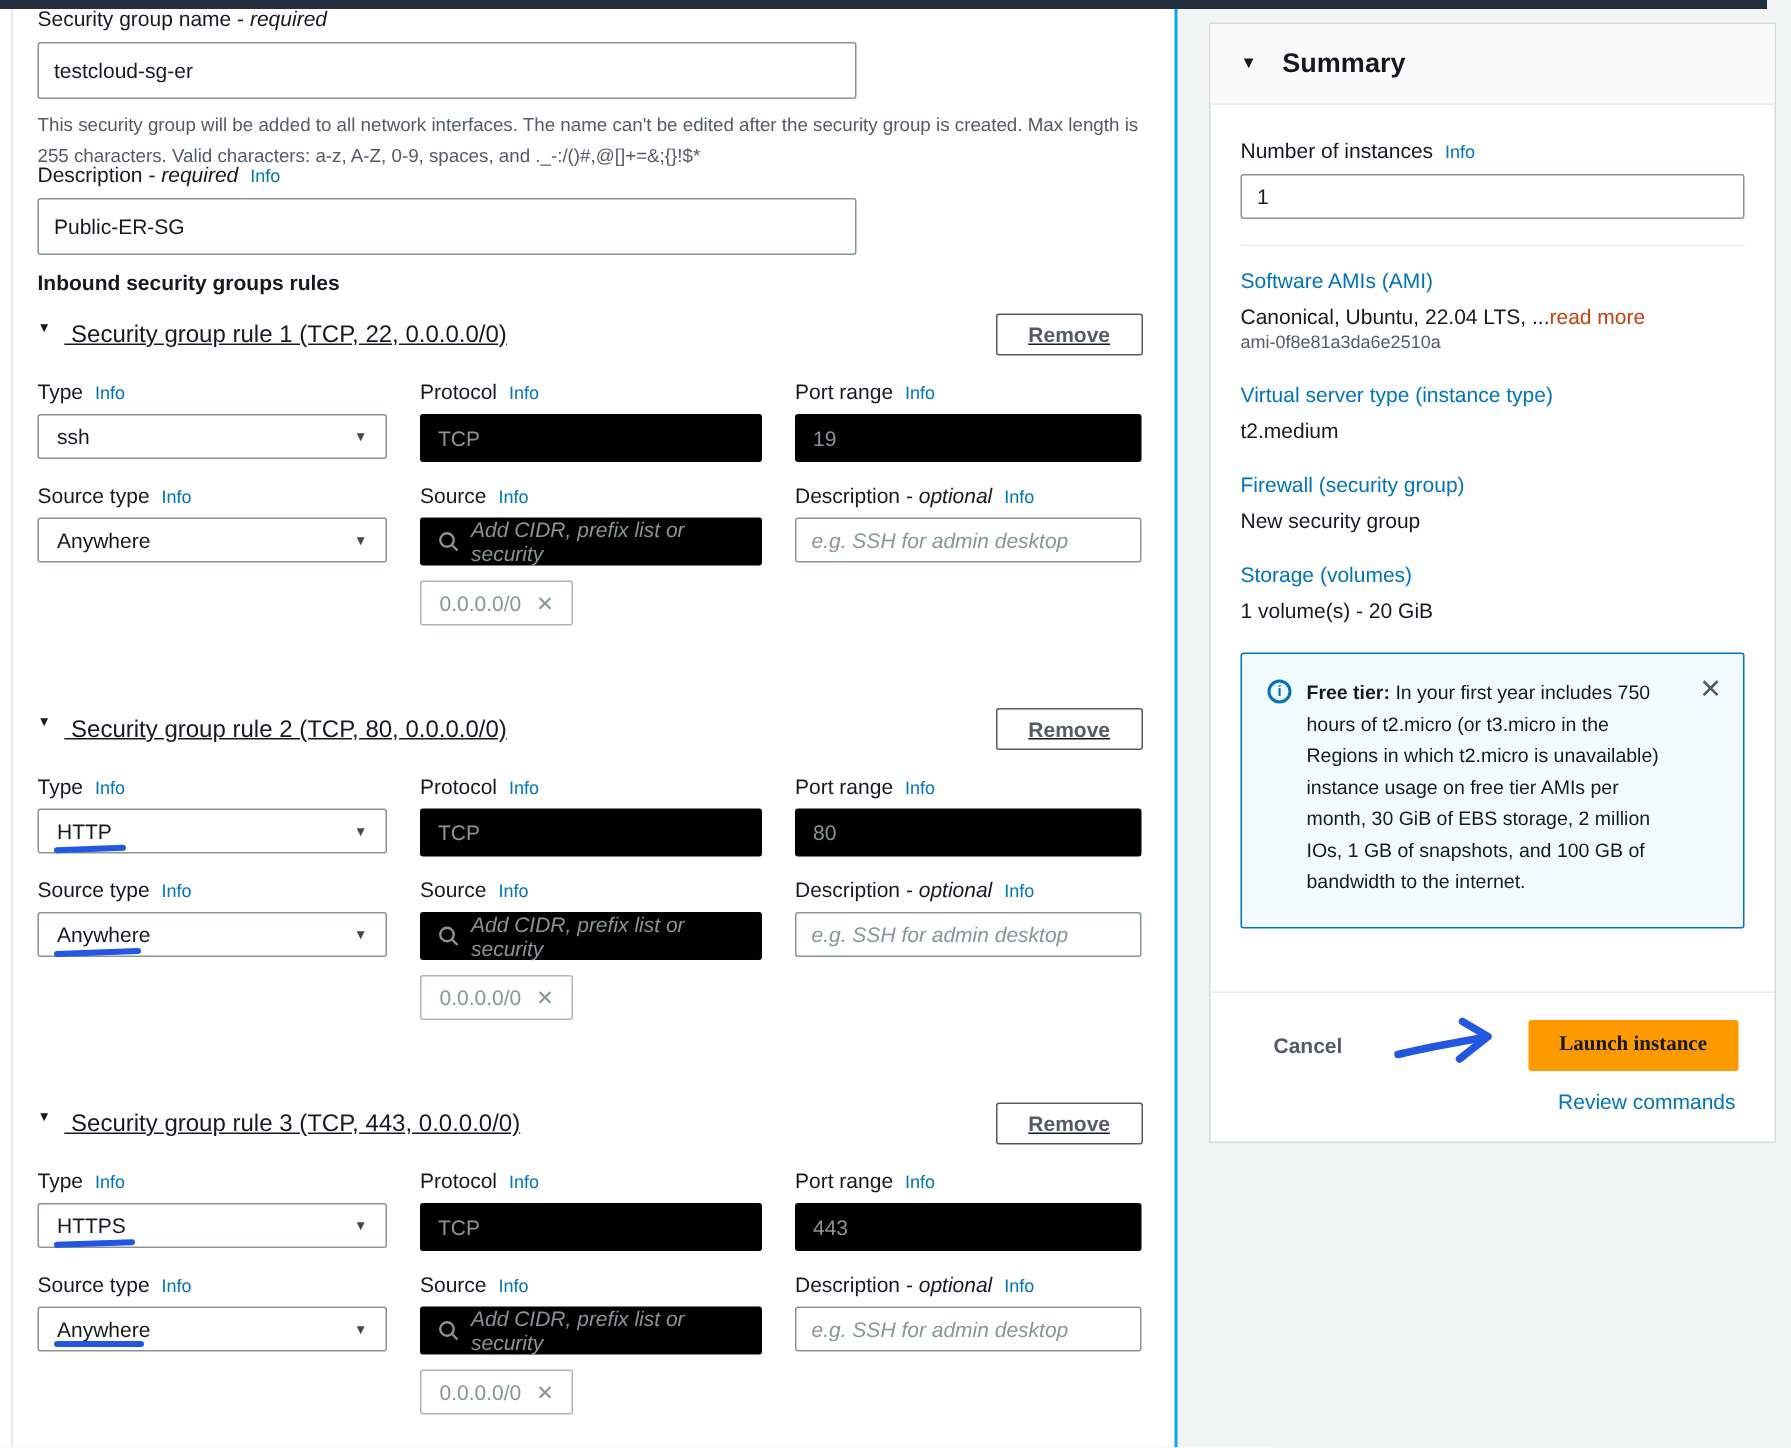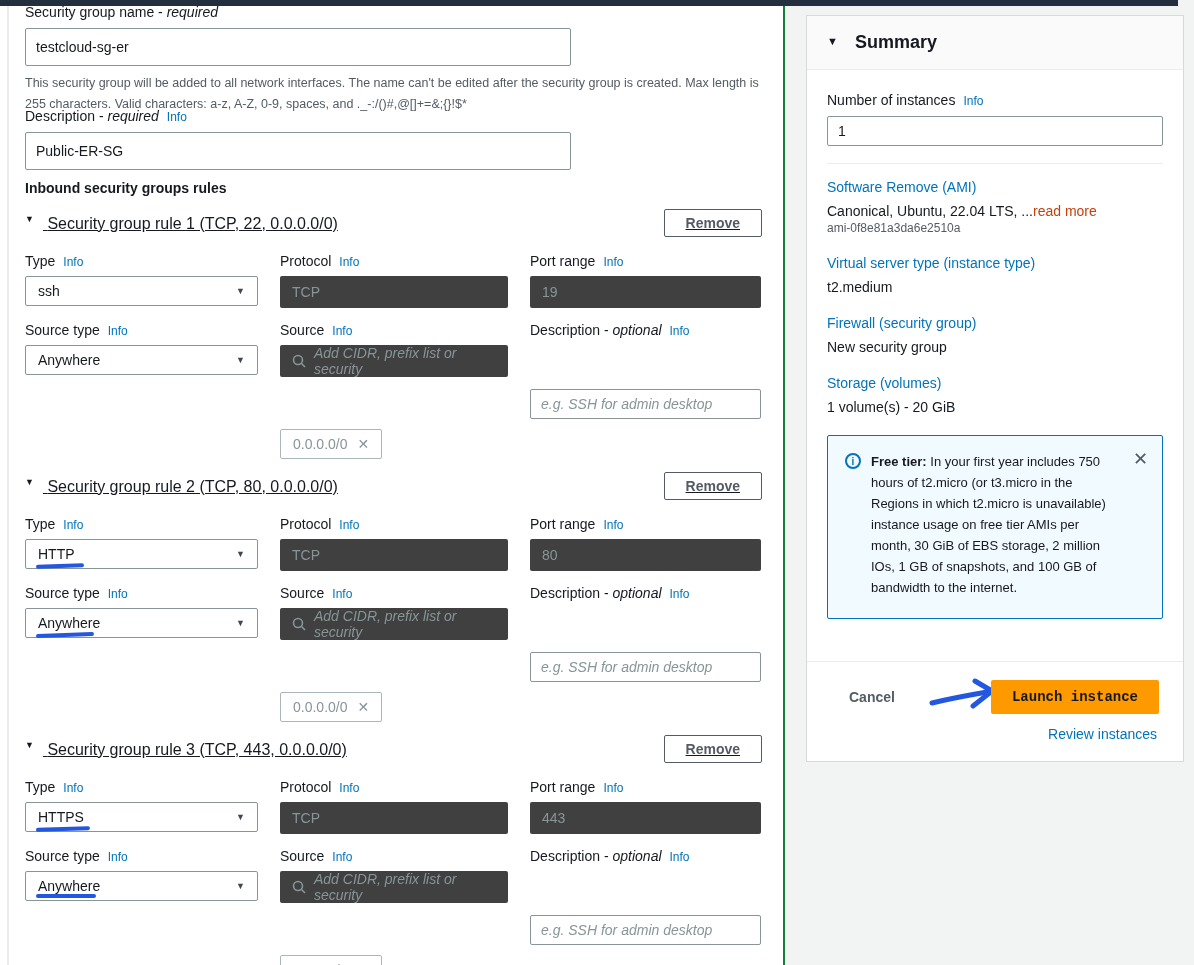--- a/index.html
+++ b/index.html
@@ -9,21 +9,21 @@
     font-family: "Liberation Sans", sans-serif;
     color: #16191f;
     background: #f2f3f3;
     overflow: hidden;
   }
   .topbar { position: absolute; top: 0; left: 0; width: 1178px; height: 6px; background: #232f3e; z-index: 9; }
 
   
   .left-col {
     position: absolute; left: 0; top: 0; width: 785px; height: 965px;
-    background: #fff; border-right: 2px solid #15803d;
+    background: #fff; border-right: 2px solid #0ea5e9;
   }
   .left-col .edge-line { position: absolute; left: 7px; top: 0; bottom: 0; width: 2px; background: #e9ebed; }
 
   .abs { position: absolute; left: 25px; width: 737px; }
 
   .field-label { font-size: 14px; color: #16191f; display: flex; align-items: baseline; gap: 8px; }
   .italic { font-style: italic; }
   .info-link { color: #0073bb; font-size: 12px; cursor: pointer; }
 
   .text-input {
@@ -48,28 +48,28 @@
   }
   .fields-grid { display: grid; grid-template-columns: 233px 228px 231px; column-gap: 22px; margin-top: 14px; }
   .fields-grid .label-row { margin-bottom: 7px; }
   .select-box {
     position: relative; height: 30px; border: 1px solid #879596; border-radius: 2px; background: #fff;
     display: flex; align-items: center; justify-content: space-between;
     padding: 0 12px; font-size: 14px; cursor: pointer;
   }
   .caret { font-size: 9px; color: #414750; }
   .disabled-box {
-    height: 32px; background: #404040; border-radius: 2px;
+    height: 32px; background: #000000; border-radius: 2px;
     display: flex; align-items: center; padding: 0 12px;
     font-size: 14px; color: #879596;
   }
   .source-box { gap: 8px; font-style: italic; cursor: text; }
   .white-input {
     width: 100%; height: 30px; border: 1px solid #879596; border-radius: 2px;
-    font-family: "Liberation Sans", sans-serif; font-size: 14px; padding: 0 10px; outline: none; margin-top: 44px;
+    font-family: "Liberation Sans", sans-serif; font-size: 14px; padding: 0 10px; outline: none;
   }
   .white-input::placeholder { color: #879596; font-style: italic; opacity: 1; }
   .chip-row { margin-top: 10px; margin-left: 255px; }
   .chip {
     display: inline-flex; align-items: flex-end; gap: 10px;
     border: 1px solid #aab7b8; border-radius: 2px; background: #fff;
     padding: 6px 12px; font-size: 14px; color: #879596;
   }
   .chip-x { color: #879596; font-size: 14px; cursor: pointer; }
 
@@ -112,21 +112,21 @@
 
   .summary-footer {
     position: absolute; left: 0; right: 0; bottom: 0; height: 100px;
     border-top: 1px solid #eaeded;
   }
   .cancel-link { position: absolute; left: 42px; top: 27px; font-size: 14px; font-weight: 700; color: #545b64; cursor: pointer; }
   .launch-btn {
     position: absolute; right: 24px; top: 18px;
     background: #ff9900; border: none; border-radius: 2px;
     color: #16191f; font-weight: 700; font-size: 14px;
-    font-family: Liberation Mono, monospace;
+    font-family: Liberation Serif, serif;
     padding: 9px 21px; cursor: pointer;
   }
   .review-link { position: absolute; right: 26px; top: 64px; font-size: 14px; color: #0073bb; cursor: pointer; }
   .annot-arrow { position: absolute; left: 122px; top: 16px; pointer-events: none; }
 
   .search-icon-svg { flex: 0 0 auto; }
 </style>
 </head>
 <body>
 
@@ -389,21 +389,21 @@
   <div class="summary-body">
     <div class="field-label">
       <span>Number of instances</span>
       <span class="info-link">Info</span>
     </div>
     <input class="text-input sum-input" type="text" value="1" style="">
 
     <div class="divider"></div>
 
     <div class="section">
-      <div class="section-link">Software Remove (AMI)</div>
+      <div class="section-link">Software AMIs (AMI)</div>
       <div class="section-text">
         <span>Canonical, Ubuntu, 22.04 LTS, ...</span><span class="read-more">read more</span>
       </div>
       <div class="section-sub">ami-0f8e81a3da6e2510a</div>
     </div>
 
     <div class="section">
       <div class="section-link">Virtual server type (instance type)</div>
       <div class="section-text">t2.medium</div>
     </div>
@@ -428,15 +428,15 @@
     </div>
   </div>
 
   <div class="summary-footer">
     <span class="cancel-link">Cancel</span>
     <svg class="annot-arrow" width="78" height="38" viewBox="0 0 78 38">
       <path d="M3 25 C 24 20, 42 17, 58 14" fill="none" stroke="#2457e0" stroke-width="5" stroke-linecap="round"></path>
       <path d="M46 3 L63 13 L44 28" fill="none" stroke="#2457e0" stroke-width="5" stroke-linecap="round" stroke-linejoin="round"></path>
     </svg>
     <button class="launch-btn">Launch instance</button>
-    <span class="review-link">Review instances</span>
+    <span class="review-link">Review commands</span>
   </div>
 </div>
 
 </body></html>

